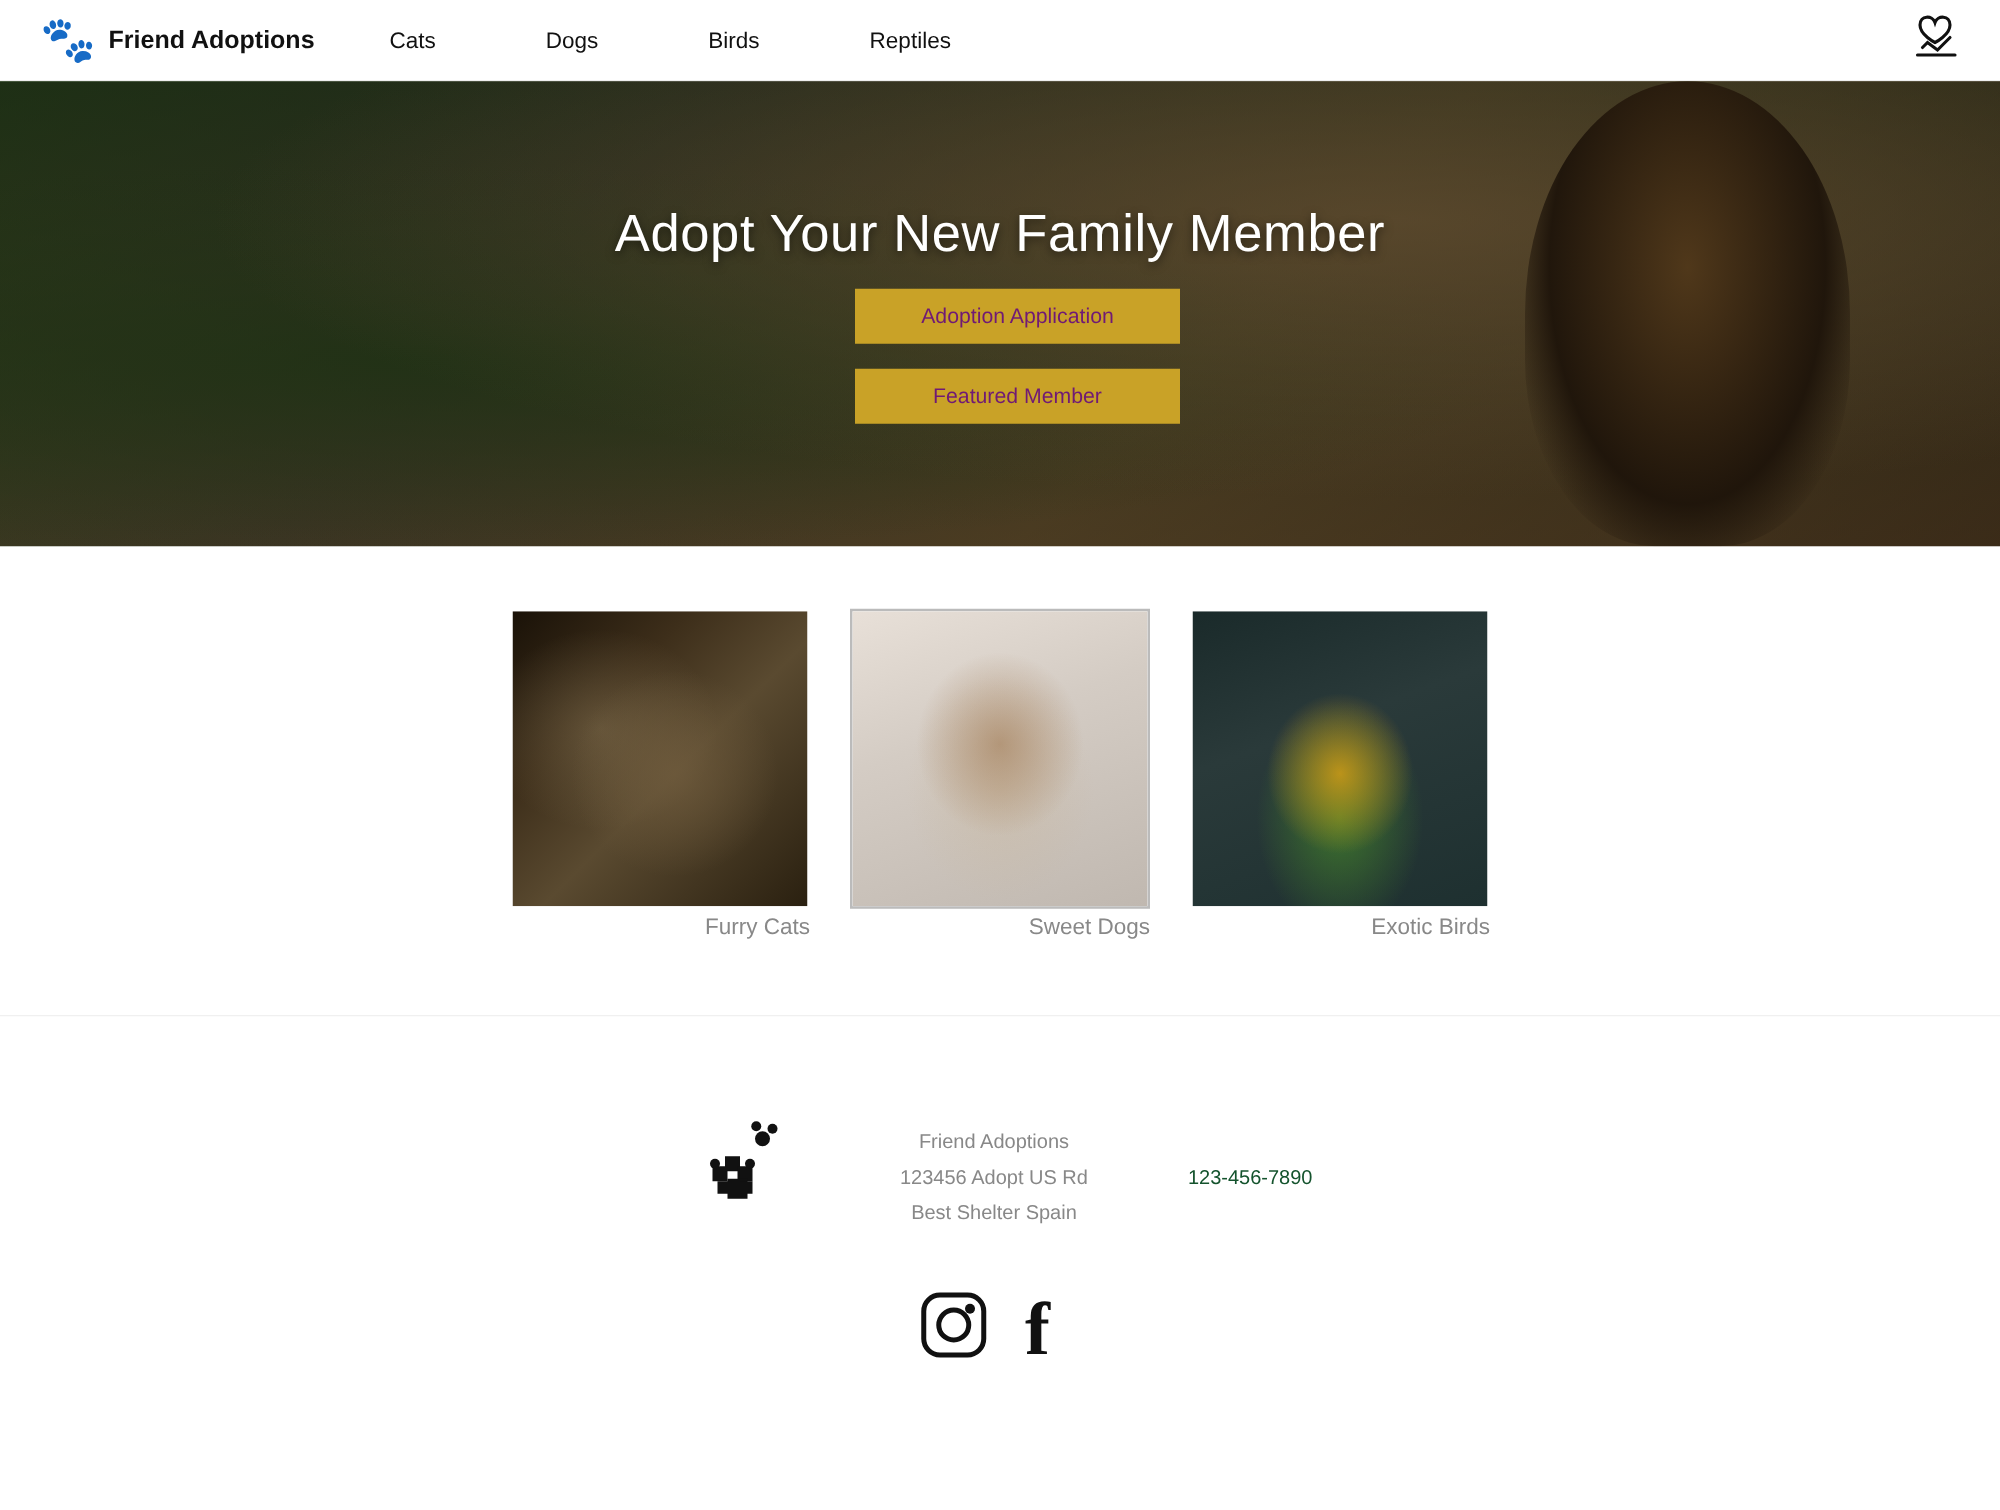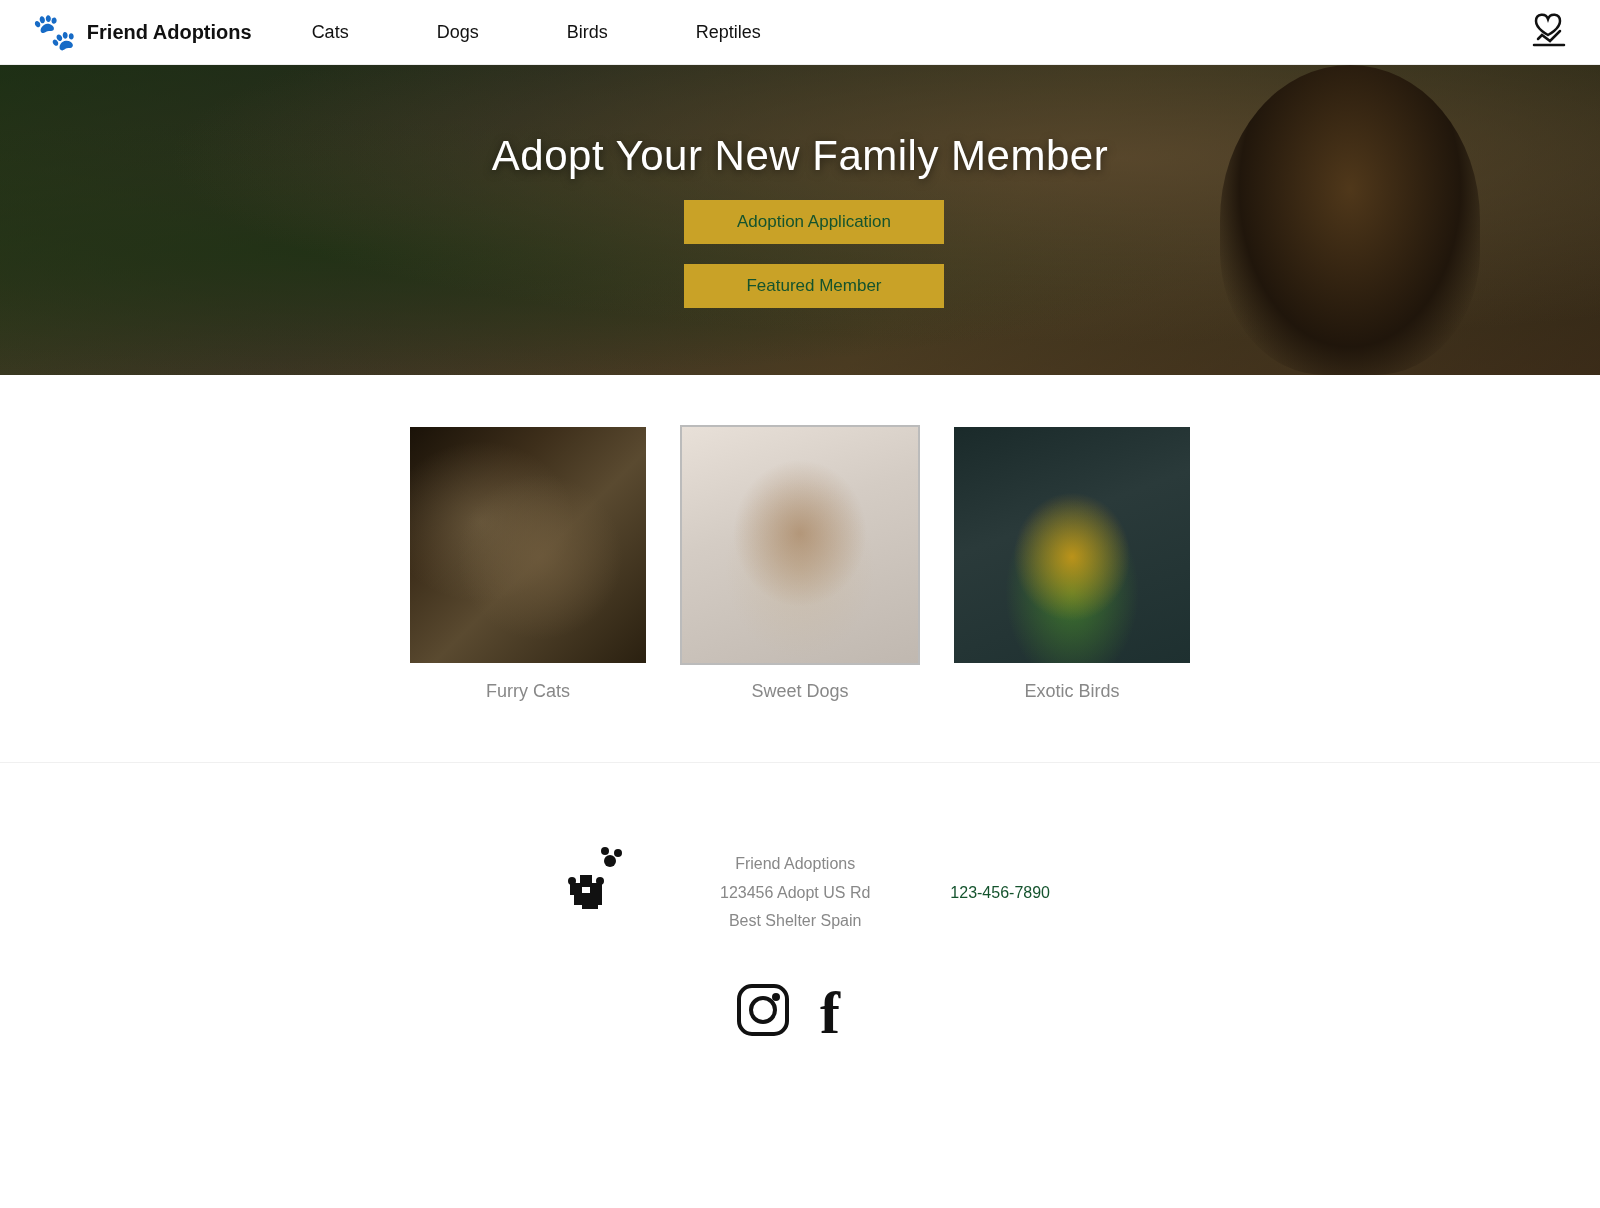--- a/index.html
+++ b/index.html
@@ -42,21 +42,21 @@
     }
     .header-right {
       margin-left: auto;
       font-size: 30px;
     }
 
     
     .hero {
       position: relative;
       width: 100%;
-      height: 310px;
+      height: 372px;
       background: linear-gradient(135deg, #2c4a1e 0%, #3d3d2e 30%, #5a4a2a 60%, #3a2a18 100%);
       display: flex;
       flex-direction: column;
       align-items: center;
       justify-content: center;
       overflow: hidden;
     }
     .hero-bg {
       position: absolute;
       inset: 0;
@@ -85,43 +85,43 @@
     }
     .hero-title {
       font-size: 42px;
       font-weight: 400;
       color: #fff;
       text-shadow: 0 2px 8px rgba(0,0,0,0.5);
       letter-spacing: 0.5px;
     }
     .hero-btn {
       background: #c9a227;
-      color: #14532d;
+      color: #701a75;
       border: none;
       padding: 12px 34px;
       font-size: 17px;
       cursor: pointer;
       width: 260px;
       text-align: center;
       font-weight: 400;
       margin-left: 28px;
     }
 
     
     .animal-grid {
       display: flex;
       justify-content: center;
       gap: 32px;
       padding: 50px 40px 20px;
     }
     .animal-card {
       display: flex;
       flex-direction: column;
-      align-items: center;
-      gap: 16px;
+      align-items: flex-end;
+      gap: 4px;
       width: 240px;
     }
     .animal-img-wrap {
       width: 240px;
       height: 240px;
       overflow: hidden;
       border: 2px solid transparent;
     }
     .animal-img-wrap.selected {
       border: 2px solid #bbb;

